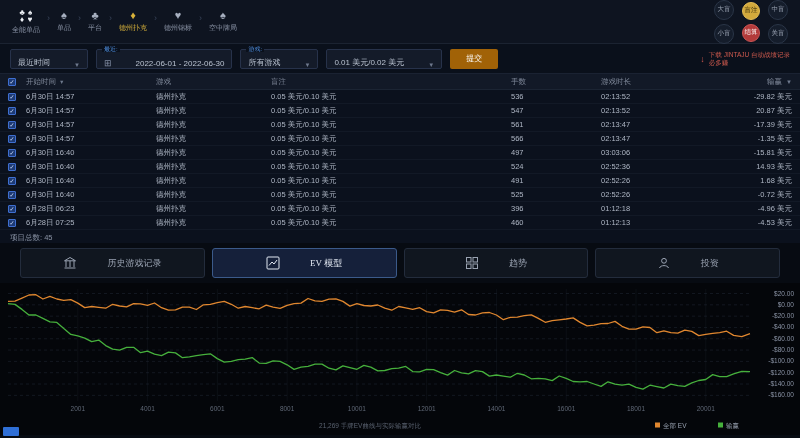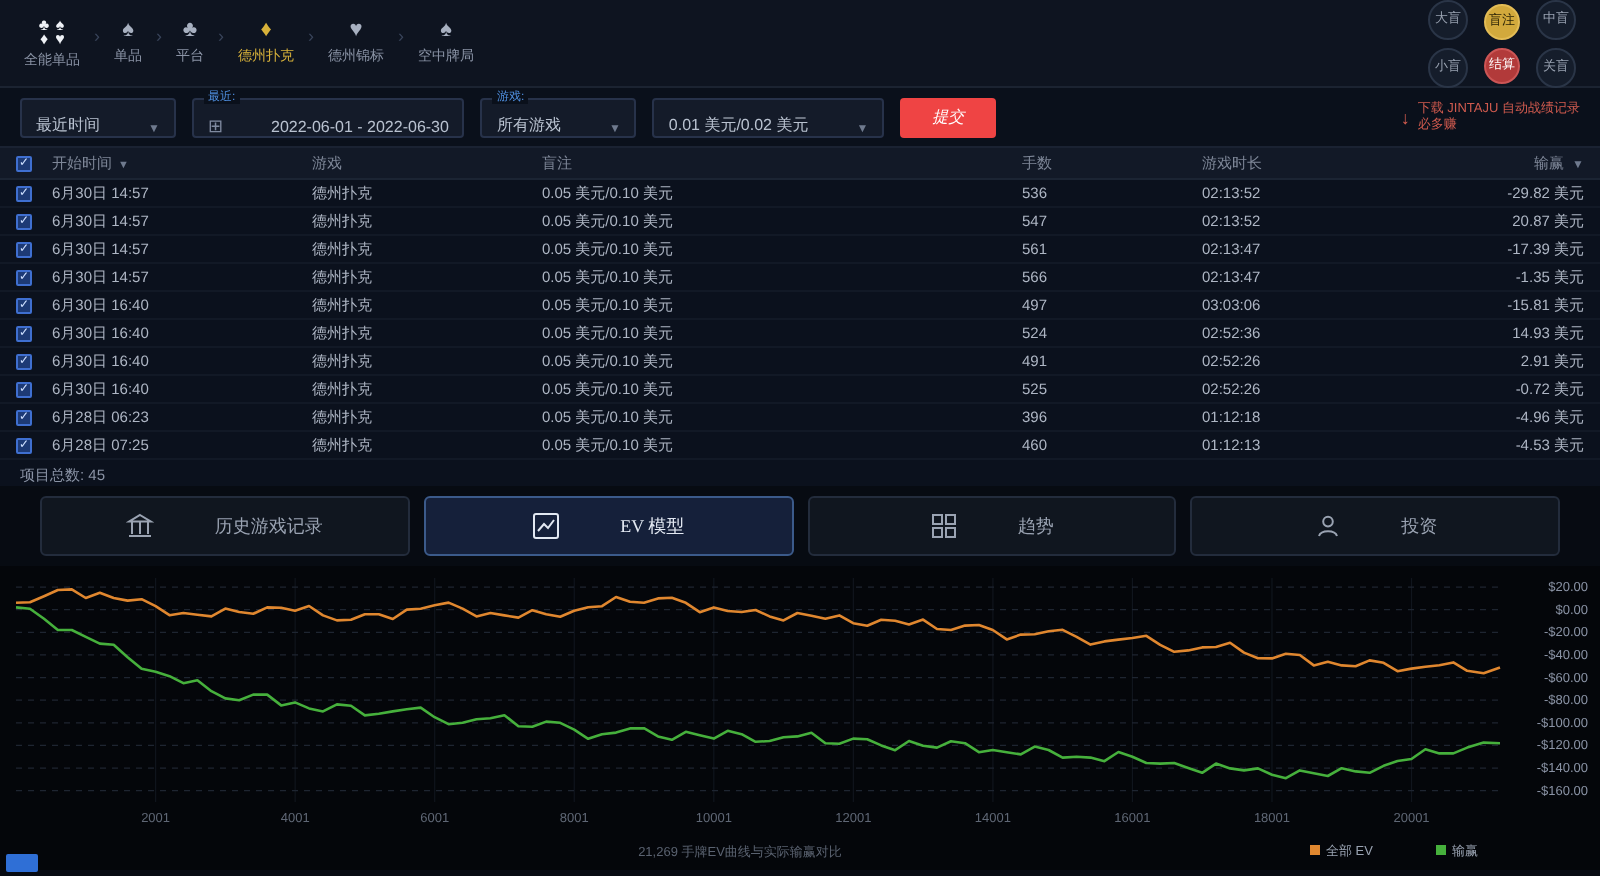--- a/index.html
+++ b/index.html
@@ -31,22 +31,22 @@
   
   .filters { height:30px; background:#0a101b; border-bottom:1px solid #1a2232;
     display:flex; align-items:center; gap:8px; padding:0 10px; }
   .ctrl { position:relative; display:flex; align-items:flex-end; gap:24px;
     background:#141b29; border:1px solid #27324a; border-radius:2px;
     height:20px; padding:0 7px; font-size:8px; color:#b9c2d0; cursor:pointer; white-space:nowrap; }
   .caret { font-size:6px; color:#6f7a8e; }
   .mini-label { position:absolute; top:-4px; left:5px; font-size:6px; color:#4f8fe0;
     background:#0a101b; padding:0 2px; line-height:6px; }
   .cal-icon { font-size:9px; color:#7f8aa0; }
-  .btn-submit { background:#ef4444; color:#fff; font-size:8px; border:none;
-    border-radius:2px; height:20px; padding:0 16px; cursor:pointer;font-style:italic; }
+  .btn-submit { background:#a16207; color:#fff; font-size:8px; border:none;
+    border-radius:2px; height:20px; padding:0 16px; cursor:pointer; }
   .download { margin-left:auto; display:flex; align-items:center; gap:4px;
     color:#cf5a4e; font-size:6.5px; line-height:8px; text-align:left; cursor:pointer; }
   .dl-ico { font-size:9px; }
   
   .table { background:#0b111d; }
   .trow { display:flex; align-items:center; height:14px; border-bottom:1px solid #121926;
     font-size:7.5px; color:#aeb6c4; padding:0 8px; }
   .thead { height:16px; background:#121927; color:#7e8798; border-bottom:1px solid #1b2433; }
   .c-check { width:18px; display:flex; align-items:center; }
   .c-time  { width:130px; }
@@ -239,21 +239,21 @@
       </div>
       <div class="trow">
         <span class="c-check">
           <span class="cb">✓</span>
         </span>
         <span class="c-time">6月30日 16:40</span>
         <span class="c-game">德州扑克</span>
         <span class="c-blind">0.05 美元/0.10 美元</span>
         <span class="c-hands">491</span>
         <span class="c-dur">02:52:26</span>
-        <span class="c-res">2.91 美元</span>
+        <span class="c-res">1.68 美元</span>
       </div>
       <div class="trow">
         <span class="c-check">
           <span class="cb">✓</span>
         </span>
         <span class="c-time">6月30日 16:40</span>
         <span class="c-game">德州扑克</span>
         <span class="c-blind">0.05 美元/0.10 美元</span>
         <span class="c-hands">525</span>
         <span class="c-dur">02:52:26</span>

